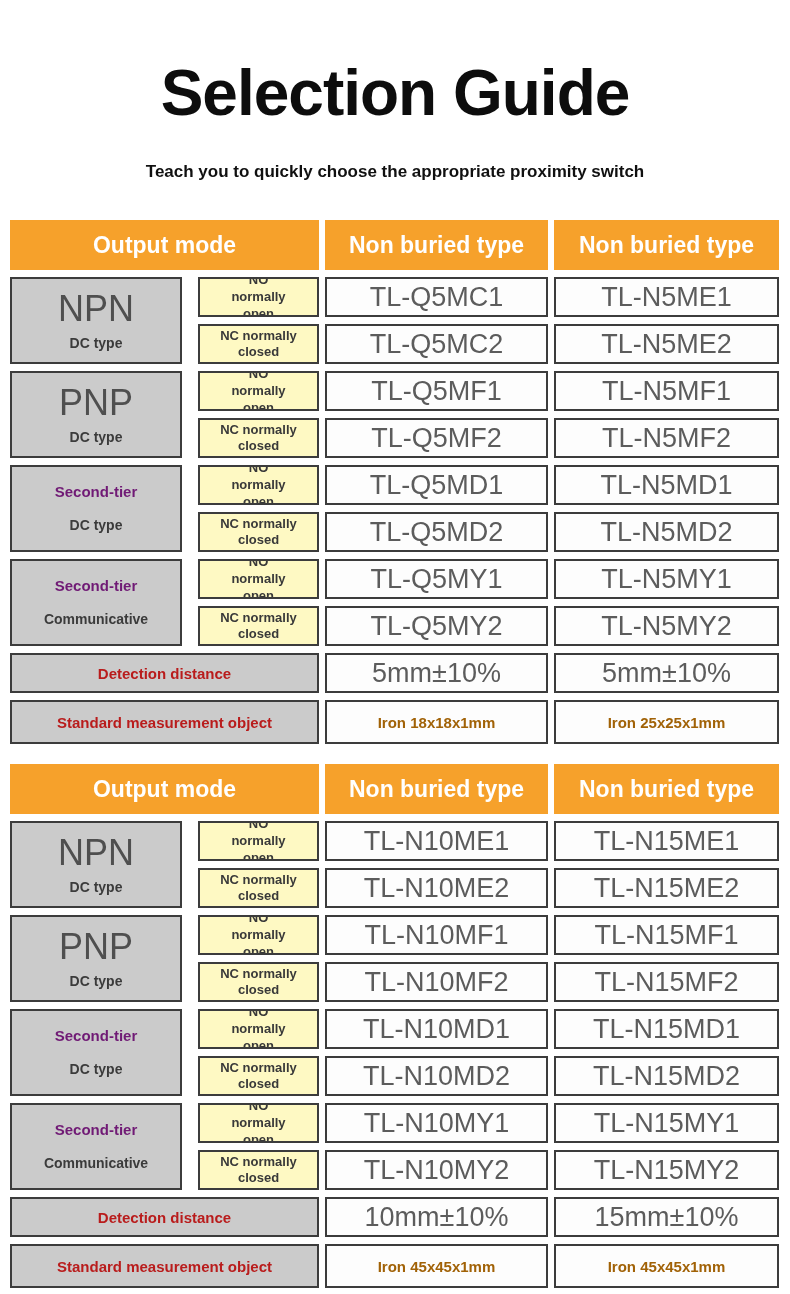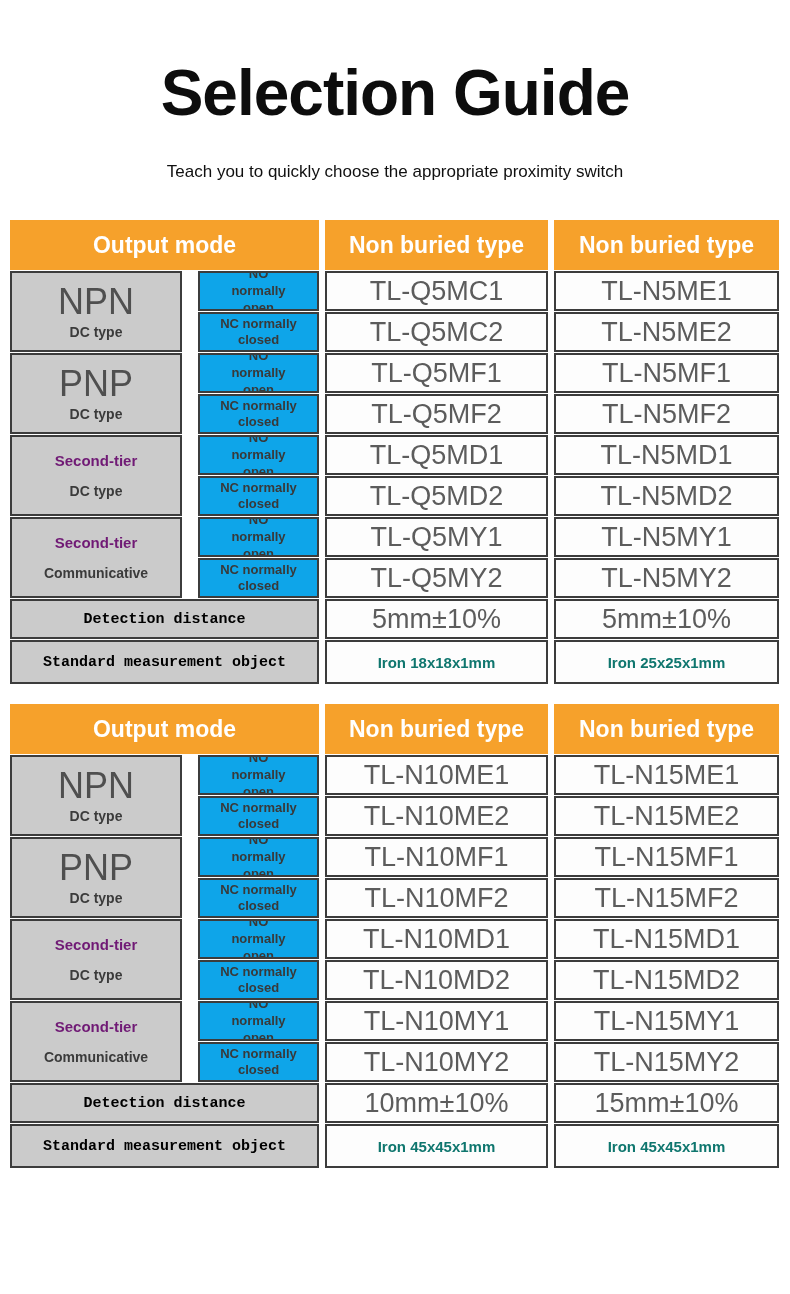--- a/index.html
+++ b/index.html
@@ -8,29 +8,29 @@
     width:790px; min-height:1294px; margin:0 auto;
     font-family:"Liberation Sans", sans-serif; color:#222;
   }
   .page { padding:0 10px 8px 10px; box-sizing:border-box; }
 
   .title {
     text-align:center; font-size:64px; line-height:1.1; font-weight:bold;
     color:#0d0d0d; margin:58px 0 0 0; letter-spacing:-1px;
   }
   .subtitle {
-    text-align:center; font-size:17px; font-weight:normal;
+    text-align:center; font-size:17px; font-weight:bold;
     color:#101010; margin-top:34px;
   }
 
   .sel-table {
     display:grid;
     grid-template-columns:172px 131px 223px 225px;
     grid-template-rows:50px repeat(8, 40px) 40px 44px;
-    gap:1px 6px;
+    gap:7px 6px;
     margin-top:38px;
   }
   .sel-table.second { margin-top:20px; }
 
   .cell {
     display:flex; align-items:center; justify-content:center;
     text-align:center; box-sizing:border-box; overflow:hidden;
   }
   .th {
     background:var(--accent, #F6A12B); color:#ffffff;
@@ -42,41 +42,41 @@
     grid-row:span 2;
     background:var(--cell_gray, #CBCBCB);
     border:2px solid var(--border_dark, #454545);
     flex-direction:column; justify-content:space-around; padding:8px 6px;
   }
   .type-main { font-size:36px; color:#4f4f4f; line-height:1; }
   .type-main.small { font-size:15px; font-weight:bold; color:#701a75; }
   .type-sub { font-size:14px; font-weight:bold; color:#3b3b3b; }
 
   .contact {
-    background:#0ea5e9; border:2px solid var(--border_dark, #3c3c3c);
+    background:#fef9c3; border:2px solid var(--border_dark, #3c3c3c);
     font-size:13px; font-weight:bold; color:#393939;
     line-height:1.3; padding:12px 20px;margin-left:10px;
   }
   .model {
     background:#fdfdfd; border:2px solid var(--border_dark, #3c3c3c);
     font-size:27px; color:#5c5c5c;
   }
   .label-cell {
     grid-column:1 / 3;
     background:var(--cell_gray, #CBCBCB);
     border:2px solid var(--border_dark, #454545);
-    font-size:15px; font-weight:bold; color:#000000;font-family:Liberation Mono, monospace;
+    font-size:15px; font-weight:bold; color:#b91c1c;
   }
   .value-big {
     background:#fdfdfd; border:2px solid var(--border_dark, #3c3c3c);
     font-size:27px; color:#5c5c5c;
   }
   .value-small {
     background:#fdfdfd; border:2px solid var(--border_dark, #3c3c3c);
-    font-size:15px; font-weight:bold; color:#0f766e;
+    font-size:15px; font-weight:bold; color:#a16207;
   }
 </style>
 </head>
 <body>
 
 <div class="page">
 
   <h1 class="title">Selection Guide</h1>
   <div class="subtitle">Teach you to quickly choose the appropriate proximity switch</div>
 

